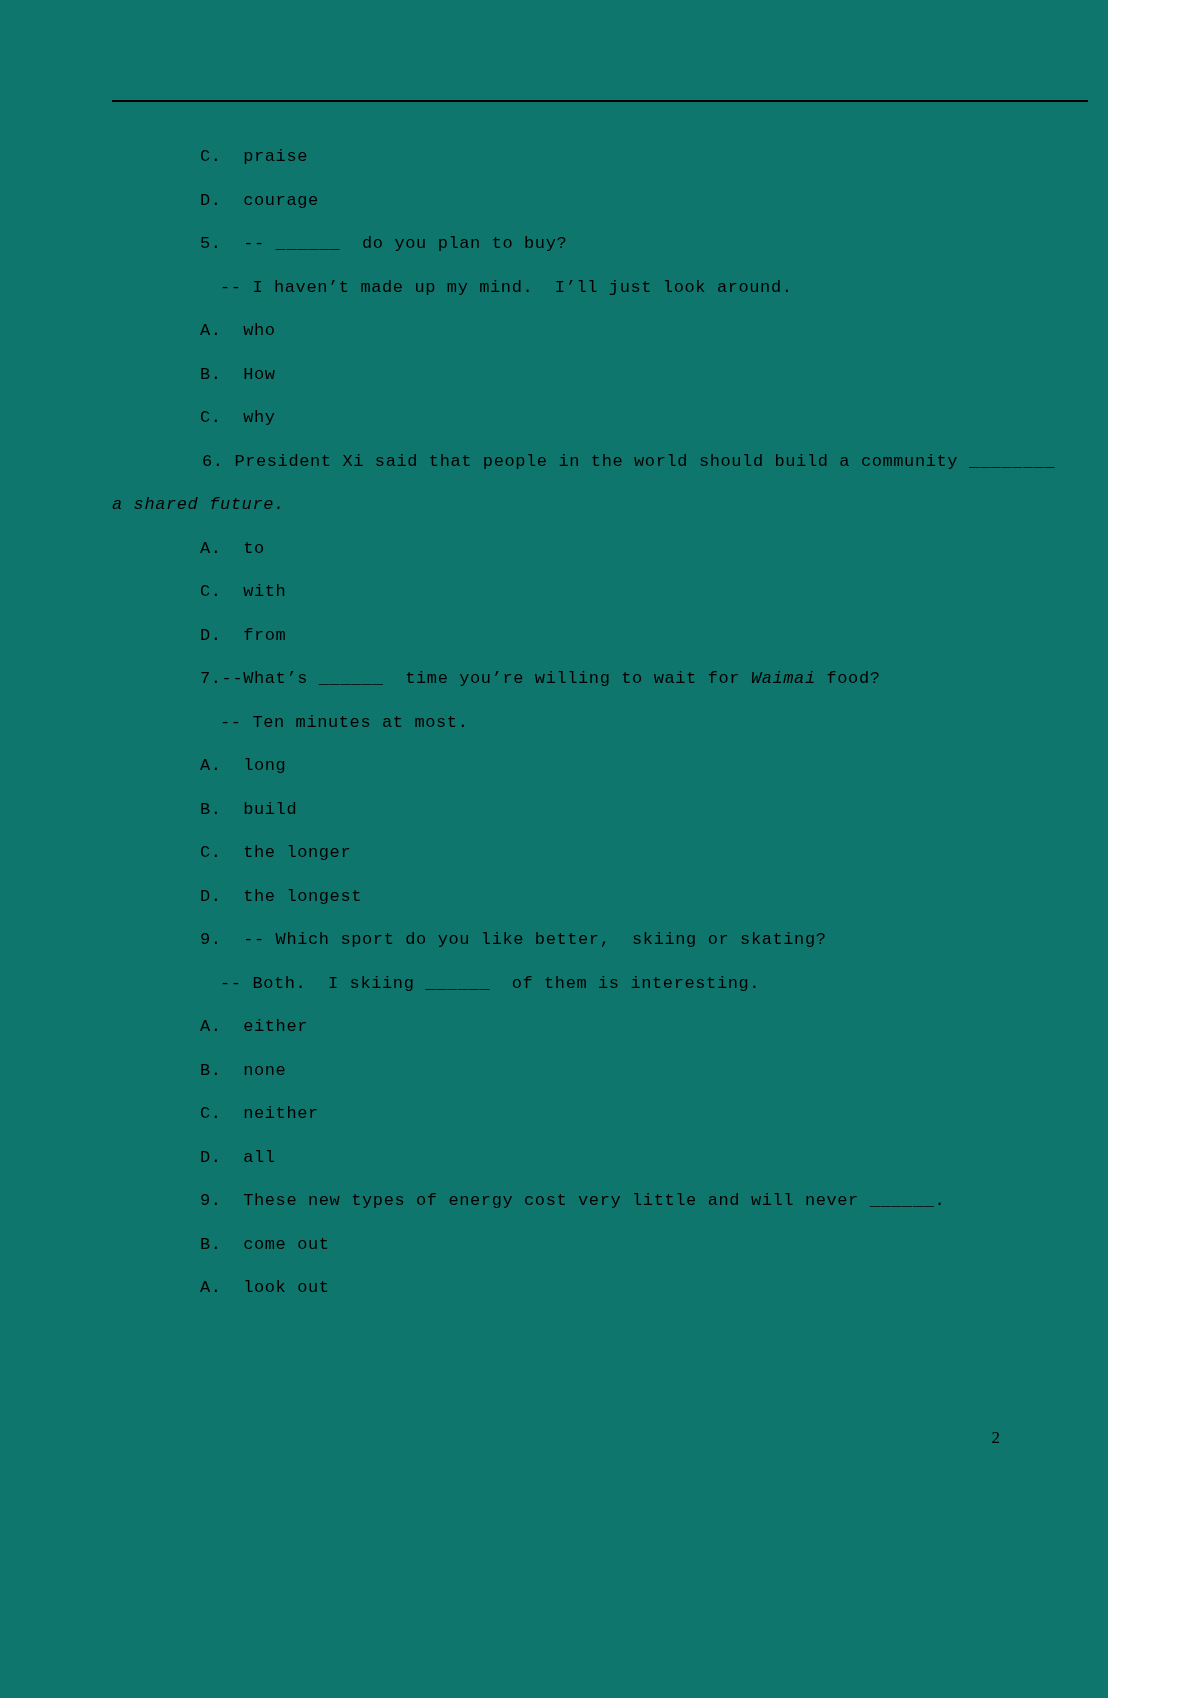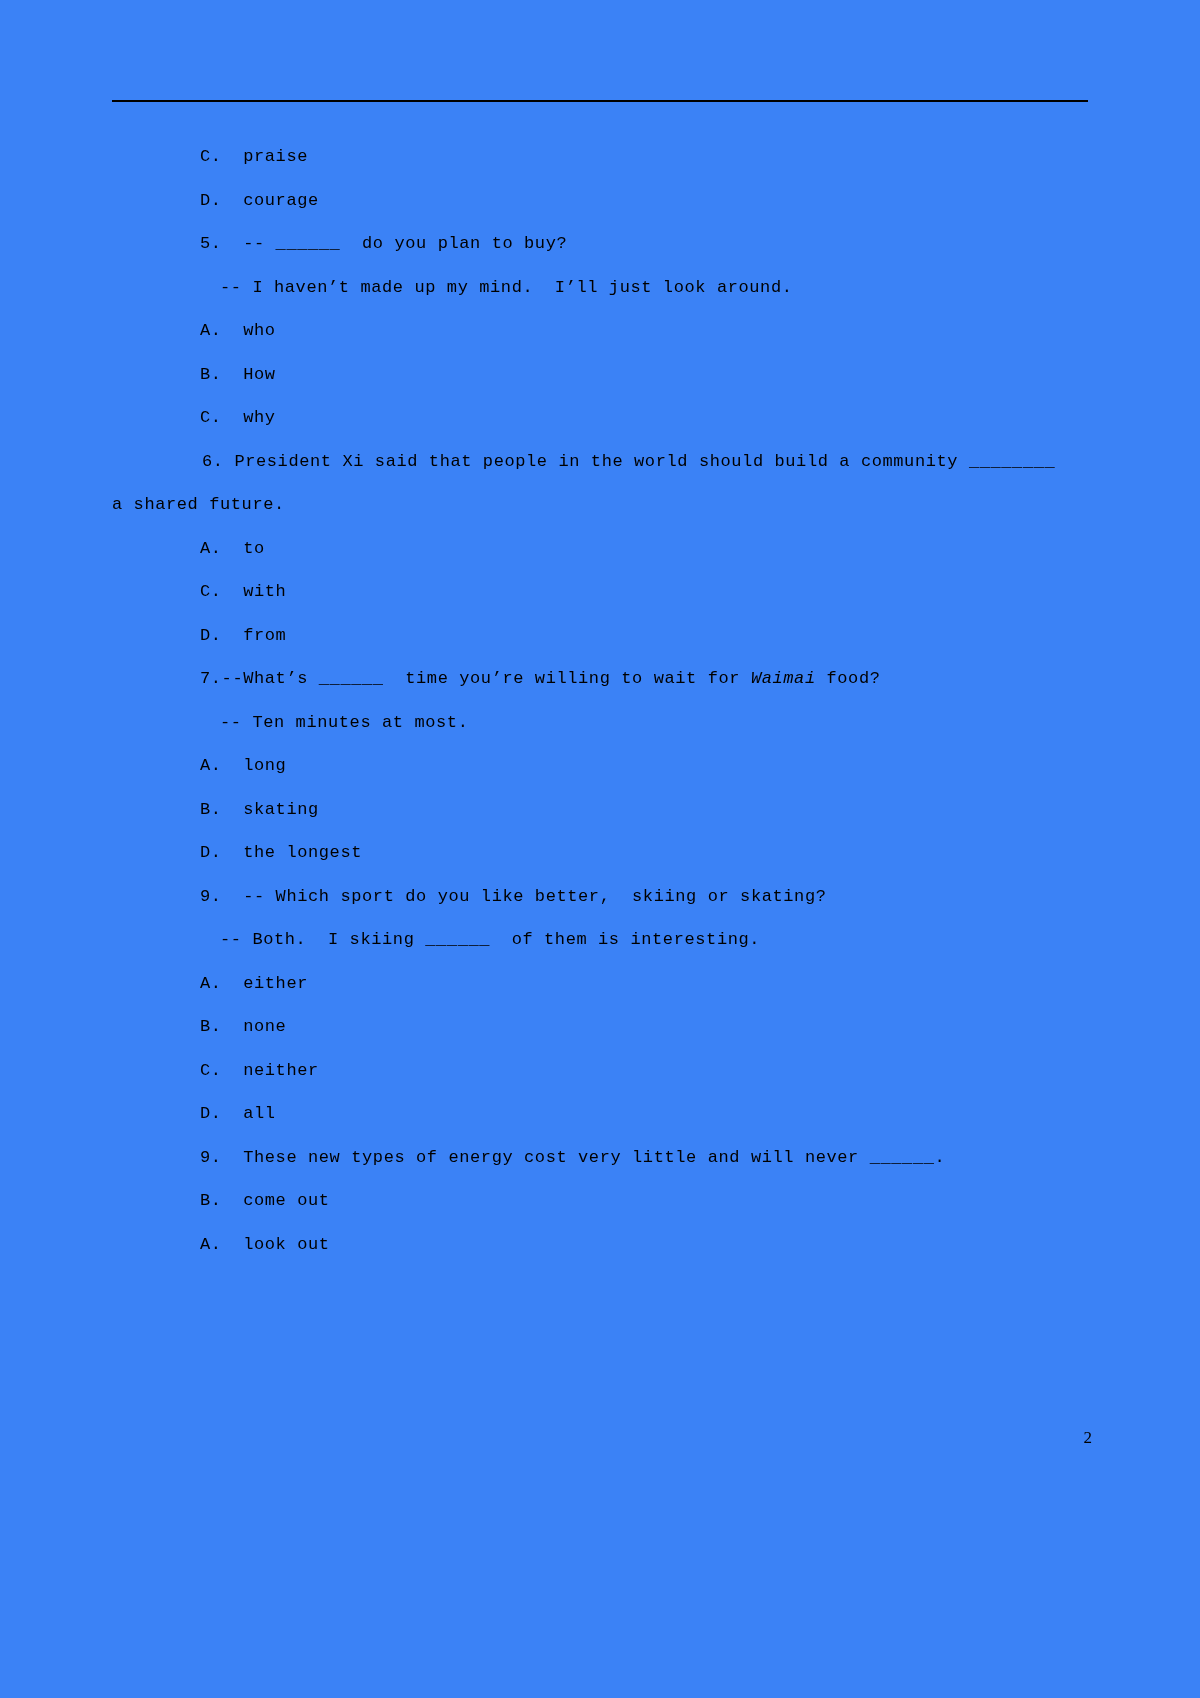--- a/index.html
+++ b/index.html
@@ -2,23 +2,23 @@
 <html><head>
 <meta charset="utf-8">
 <style>
   html, body {
     margin: 0;
     padding: 0;
     background: #ffffff;
   }
   .page {
     position: relative;
-    width: 1200px;
+    width: 1108px;
     height: 1698px;
-    background: #3b82f6;
+    background: #0f766e;
     box-sizing: border-box;
     font-family: "Liberation Mono", monospace;
     color: #000000;
     overflow: hidden;
   }
   .header-rule {
     position: absolute;
     left: 112px;
     top: 100px;
     width: 976px;
@@ -32,21 +32,21 @@
     width: 976px;
   }
   .line {
     font-size: 17px;
     line-height: 43.5px;
     white-space: pre-wrap;
     letter-spacing: 0.6px;
   }
   .indent1 { padding-left: 88px; }
   .indent2 { padding-left: 108px; }
-  .indent0 { padding-left: 0px; }
+  .indent0 { padding-left: 0px; font-style: italic; }
   .stem { padding-left: 90px; }
   .italic { font-style: italic; }
   .page-number {
     position: absolute;
     right: 108px;
     top: 1428px;
     font-family: "Liberation Serif", serif;
     font-size: 17px;
     color: #000000;
   }
@@ -67,21 +67,22 @@
     <div class="line indent1">B.  How</div>
     <div class="line indent1">C.  why</div>
     <div class="line stem">6. President Xi said that people in the world should build a community ________</div>
     <div class="line indent0">a shared future.</div>
     <div class="line indent1">A.  to</div>
     <div class="line indent1">C.  with</div>
     <div class="line indent1">D.  from</div>
     <div class="line indent1"><span>7.--What’s ______  time you’re willing to wait for </span><span class="italic">Waimai</span><span> food?</span></div>
     <div class="line indent2">-- Ten minutes at most.</div>
     <div class="line indent1">A.  long</div>
-    <div class="line indent1">B.  skating</div>
+    <div class="line indent1">B.  build</div>
+    <div class="line indent1">C.  the longer</div>
     <div class="line indent1">D.  the longest</div>
     <div class="line indent1">9.  -- Which sport do you like better,  skiing or skating?</div>
     <div class="line indent2">-- Both.  I skiing ______  of them is interesting.</div>
     <div class="line indent1">A.  either</div>
     <div class="line indent1">B.  none</div>
     <div class="line indent1">C.  neither</div>
     <div class="line indent1">D.  all</div>
     <div class="line indent1">9.  These new types of energy cost very little and will never ______.</div>
     <div class="line indent1">B.  come out</div>
     <div class="line indent1">A.  look out</div>

